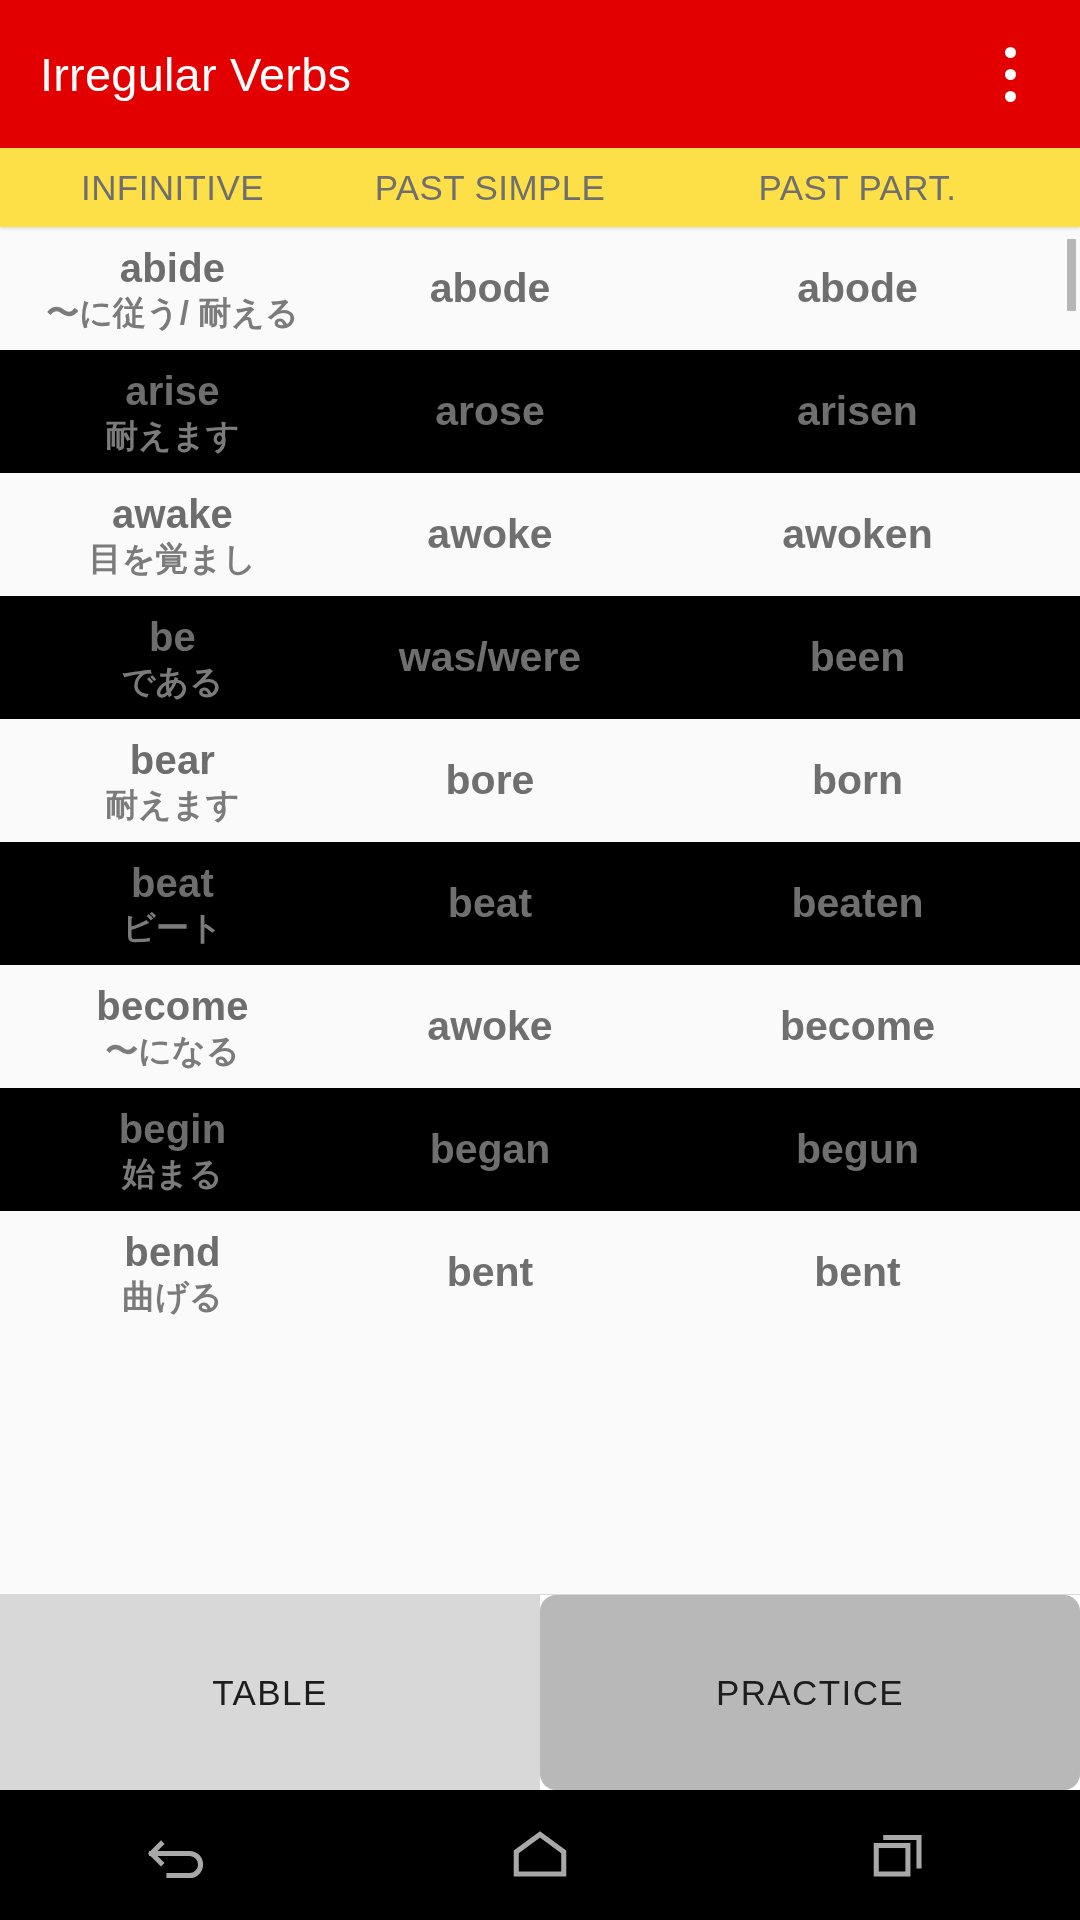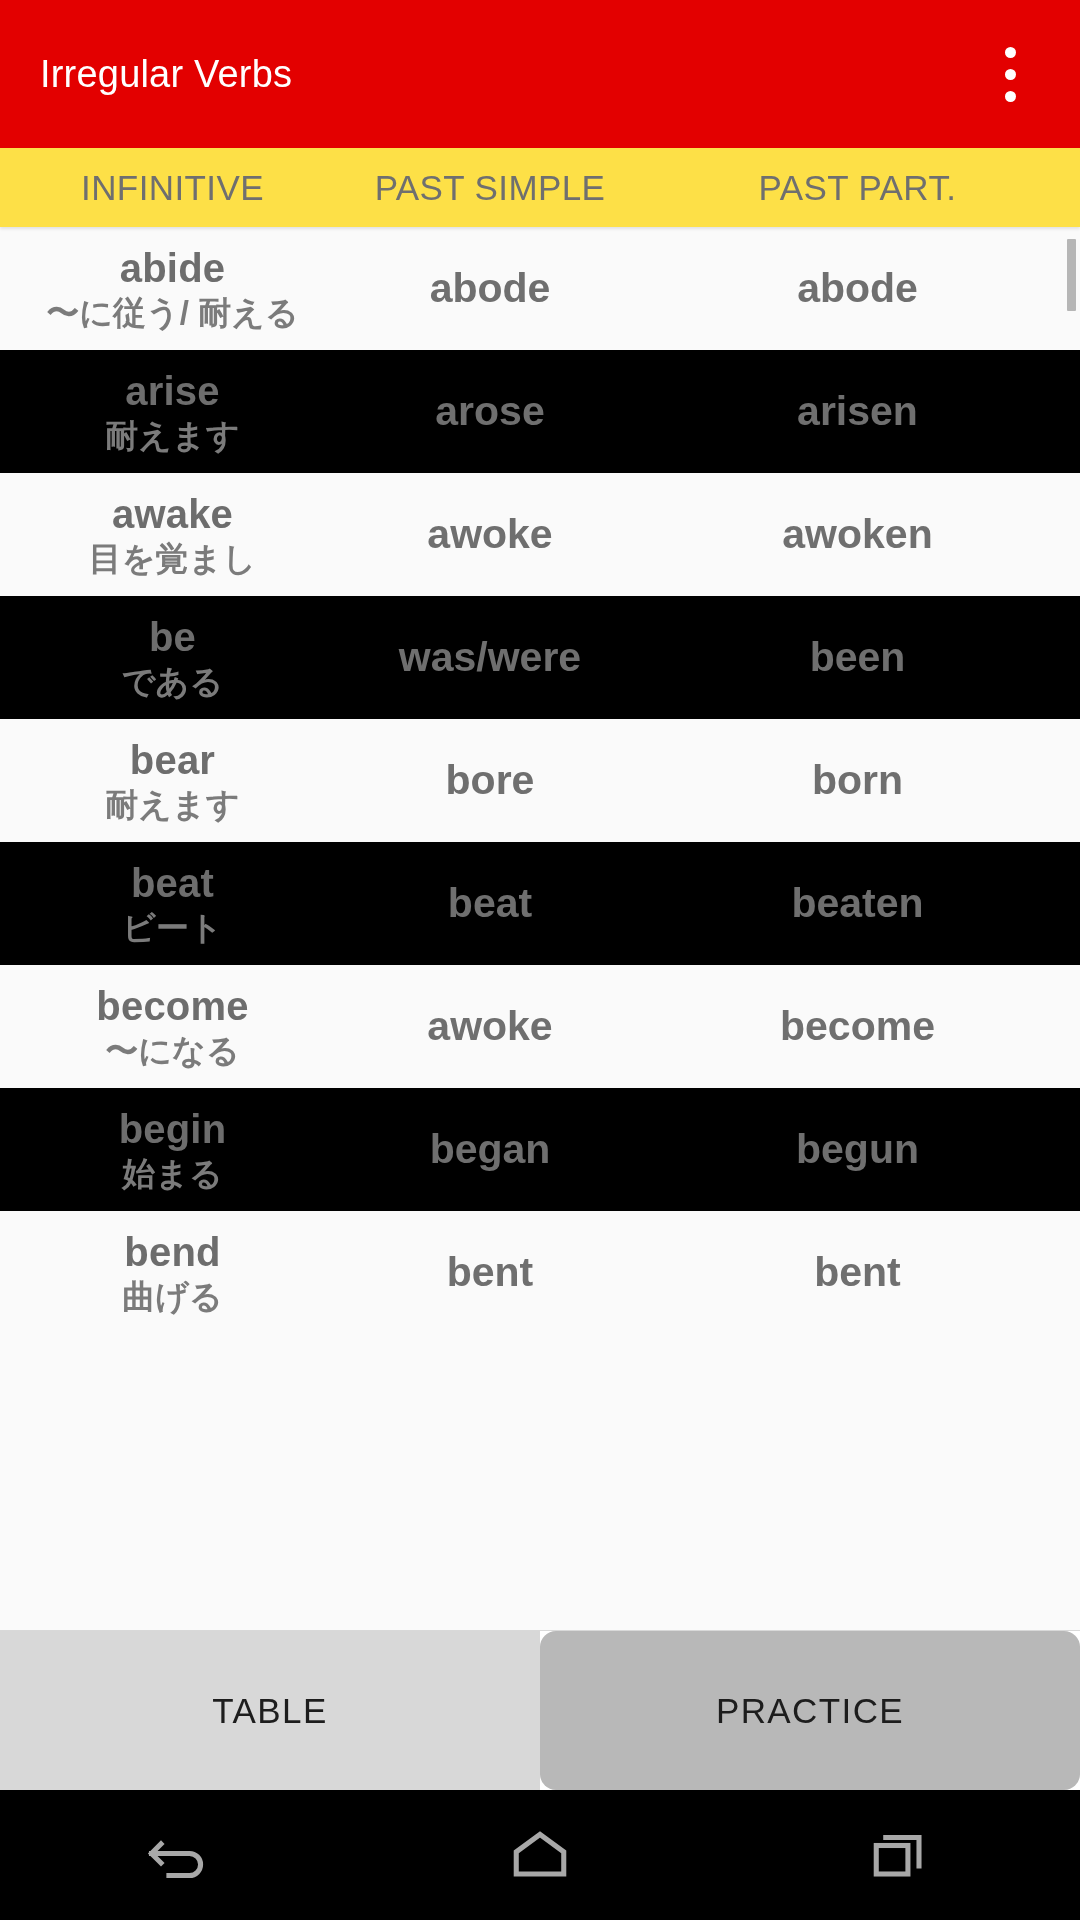--- a/index.html
+++ b/index.html
@@ -19,21 +19,21 @@
   .appbar {
     height:148px;
     background:#e30000;
     display:flex; align-items:center;
     padding:0 40px;
     flex:0 0 auto;
     position:relative;
   }
   .appbar-title {
     color:#ffffff;
-    font-size:38px;
+    font-size:47px;
     font-weight:400;
     letter-spacing:0.2px;
     line-height:1;
     flex:1 1 auto;
   }
   .overflow-btn {
     width:60px; height:96px;
     display:flex; flex-direction:column;
     align-items:center; justify-content:center;
     gap:11px;
@@ -111,21 +111,21 @@
   .scrollbar {
     position:absolute;
     right:4px; top:12px;
     width:9px; height:72px;
     background:#b6b6b6;
     border-radius:1px;
   }
 
   
   .tabs {
-    height:160px;
+    height:196px;
     display:flex;
     flex:0 0 auto;
     border-top:1px solid #d9d9d9;
   }
   .tab {
     flex:1 1 50%;
     display:flex; align-items:center; justify-content:center;
     font-size:35px;
     letter-spacing:1.4px;
     color:#1d1d1d;

